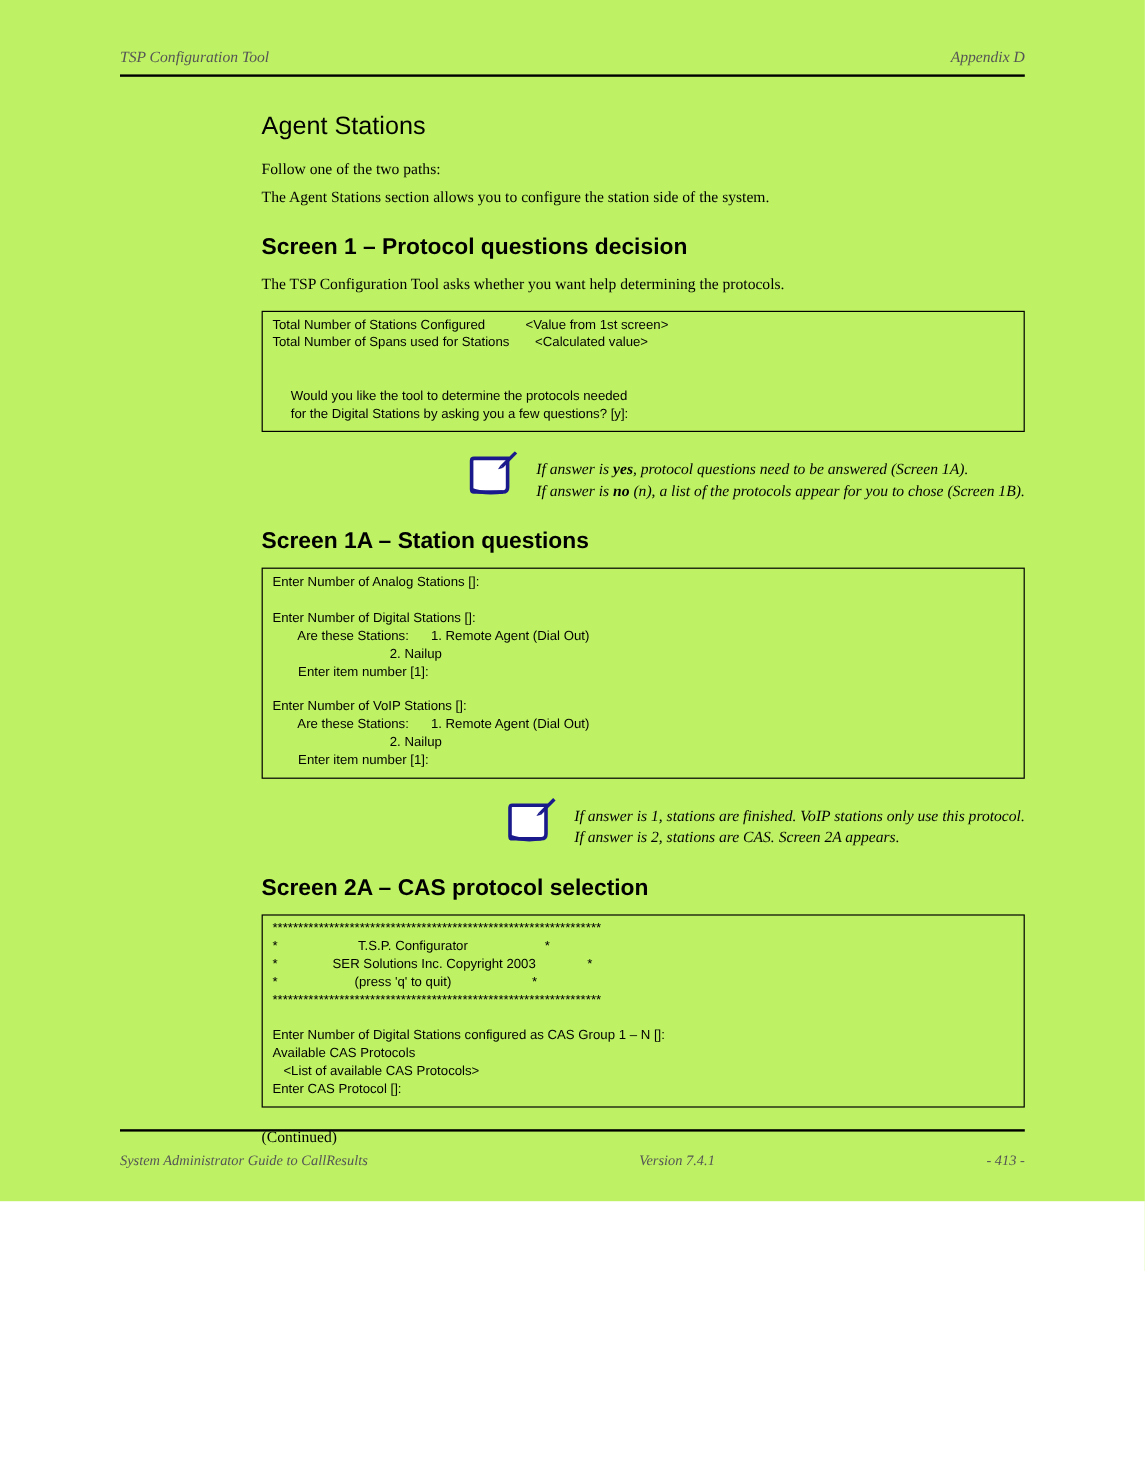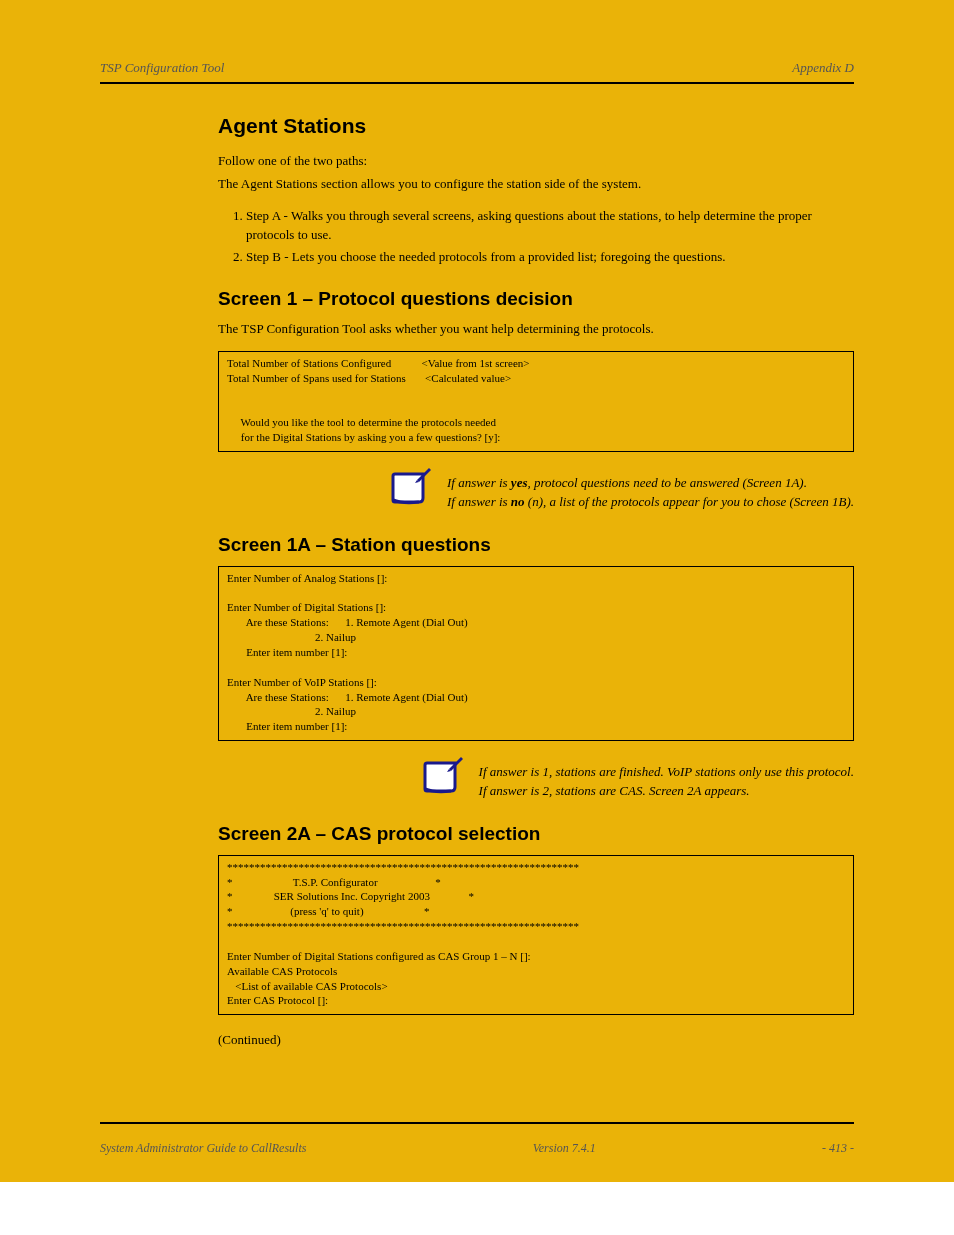--- a/index.html
+++ b/index.html
@@ -4,25 +4,25 @@
 <style>
   * { box-sizing: border-box; }
   body {
     margin: 0;
     background: #ffffff;
     font-family: Georgia, 'Times New Roman', serif;
     color: #000;
   }
   .page {
     width: 954px;
-    height: 1182px;
+    height: 1001px;
     margin: 0 auto;
-    background: #eab308;
+    background: #bef264;
     position: relative;
-    padding: 60px 100px 0 100px;
+    padding: 40px 100px 0 100px;
   }
   .header-row {
     display: flex;
     justify-content: space-between;
     font-style: italic;
     font-size: 13px;
     color: #555;
     margin-bottom: 6px;
   }
   .hr-top {
@@ -30,21 +30,21 @@
     border-top: 2px solid #000;
     margin: 0 0 20px 0;
   }
   .content {
     margin-left: 118px;
     margin-right: 0;
   }
   h2.section {
     font-family: Arial, Helvetica, sans-serif;
     font-size: 21px;
-    font-weight: bold;
+    font-weight: normal;
     margin: 30px 0 14px 0;
     color: #000;
   }
   h3.sub {
     font-family: Arial, Helvetica, sans-serif;
     font-size: 19px;
     font-weight: bold;
     margin: 22px 0 10px 0;
   }
   p.body {
@@ -58,21 +58,21 @@
     margin: 6px 0 14px 0;
   }
   ul.steps li {
     font-size: 13px;
     line-height: 1.5;
     margin-bottom: 2px;
   }
   .code-block {
     border: 1px solid #000;
     padding: 4px 8px 6px 8px;
-    font-family: Liberation Serif, serif;
+    font-family: Liberation Sans, sans-serif;
     font-size: 11px;
     line-height: 1.35;
     white-space: pre;
     margin: 8px 0 16px 0;
     overflow: hidden;
   }
   .note-row {
     display: flex;
     align-items: flex-start;
     margin: 0 0 14px -58px;
@@ -122,24 +122,20 @@
     <span>TSP Configuration Tool</span>
     <span>Appendix D</span>
   </div>
   <hr class="hr-top">
 
   <div class="content">
 
     <h2 class="section">Agent Stations</h2>
     <p class="body" style="margin-bottom:4px;">Follow one of the two paths:</p>
     <p class="body">The Agent Stations section allows you to configure the station side of the system.</p>
-    <ul class="steps">
-      <li>Step A - Walks you through several screens, asking questions about the stations, to help determine the proper protocols to use.</li>
-      <li>Step B - Lets you choose the needed protocols from a provided list; foregoing the questions.</li>
-    </ul>
 
     <h3 class="sub">Screen 1 – Protocol questions decision</h3>
     <p class="body">The TSP Configuration Tool asks whether you want help determining the protocols.</p>
     <div class="code-block">Total Number of Stations Configured           &lt;Value from 1st screen&gt;
 Total Number of Spans used for Stations       &lt;Calculated value&gt;
 
 
      Would you like the tool to determine the protocols needed
      for the Digital Stations by asking you a few questions? [y]:</div>
 

